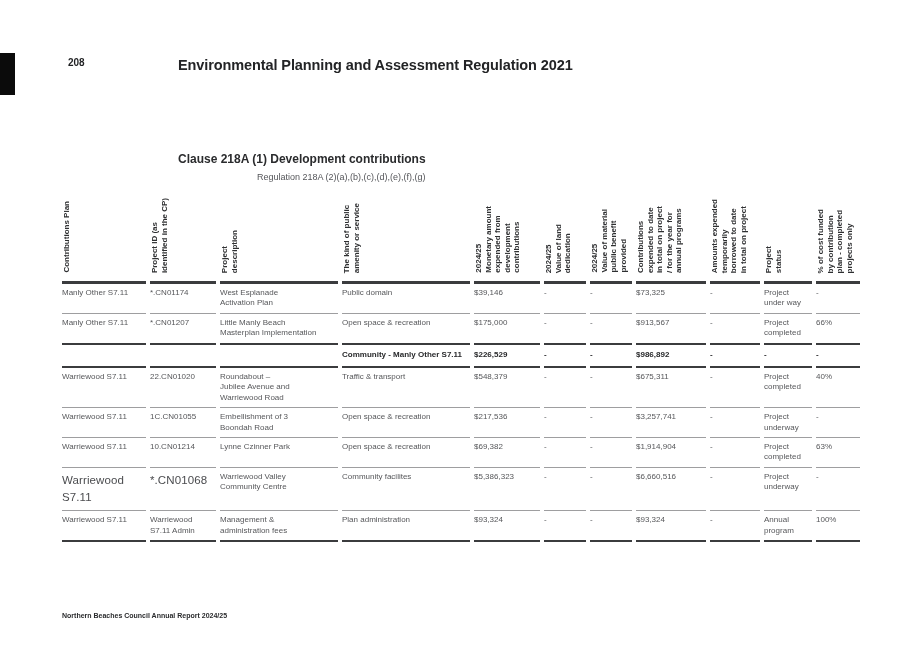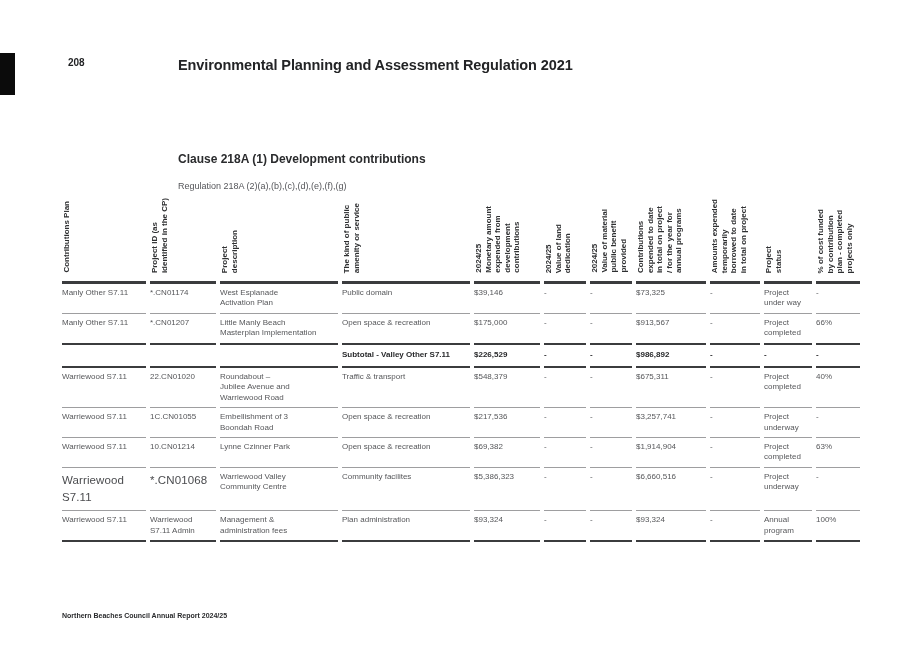--- a/index.html
+++ b/index.html
@@ -21,21 +21,21 @@
     position: absolute; left: 27px; top: 57px;
     font-size: 10px; font-weight: 700; color: #1f2022; margin-left: 41px;
   }
   .doc-title {
     position: absolute; left: 178px; top: 57px;
     font-size: 14.5px; font-weight: 700; color: #232426;
     letter-spacing: -0.1px; white-space: nowrap; text-align: right;
   }
   .section { position: absolute; left: 178px; top: 152px; }
   .clause-heading { font-size: 12px; font-weight: 700; color: #2a2b2d; }
-  .regulation-ref { font-size: 9px; font-weight: 400; color: #55565a; margin-top: 15px; }
+  .regulation-ref { font-size: 9px; font-weight: 400; color: #55565a; margin-top: 6px; text-align: right; }
 
   .table-wrap { position: absolute; left: 58px; top: 187px; }
   table {
     table-layout: fixed;
     width: 806px;
     border-collapse: separate;
     border-spacing: 4px 0;
   }
   col.c0 { width: 84px; }  col.c1 { width: 66px; }  col.c2 { width: 118px; }
   col.c3 { width: 128px; } col.c4 { width: 66px; }  col.c5 { width: 42px; }
@@ -188,21 +188,21 @@
             <td>$913,567</td>
             <td>-</td>
             <td>Project
 completed</td>
             <td>66%</td>
           </tr>
           <tr class="subtotal rule-heavy">
             <td></td>
             <td></td>
             <td></td>
-            <td class="sublabel">Subtotal - Valley Other S7.11</td>
+            <td class="sublabel">Community - Manly Other S7.11</td>
             <td>$226,529</td>
             <td>-</td>
             <td>-</td>
             <td>$986,892</td>
             <td>-</td>
             <td>-</td>
             <td>-</td>
           </tr>
           <tr class="rule-thin">
             <td>Warriewood S7.11</td>

